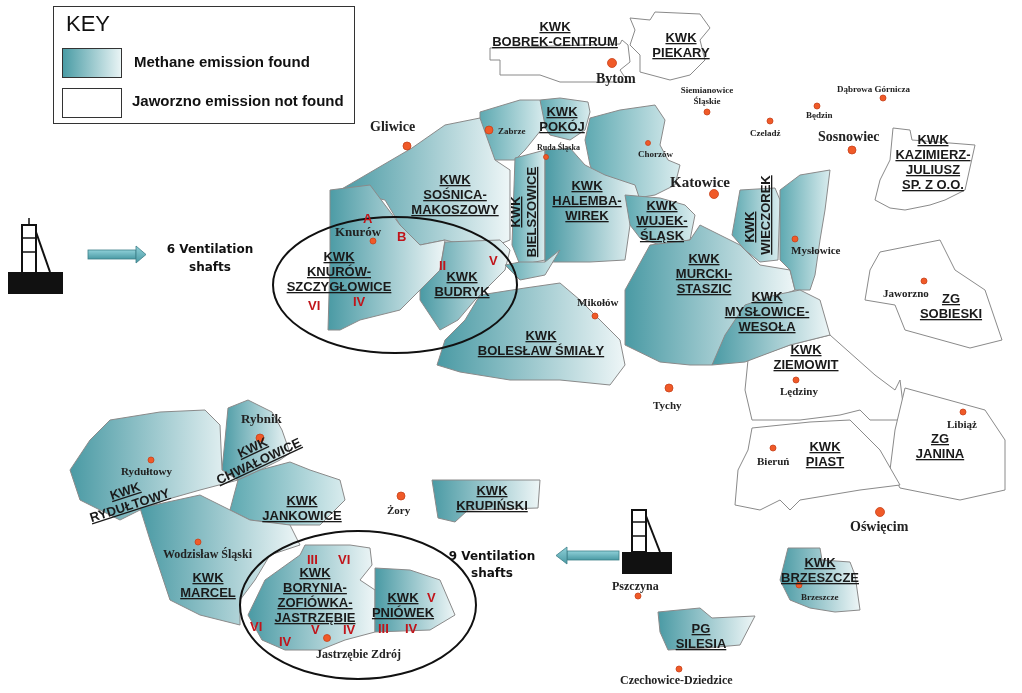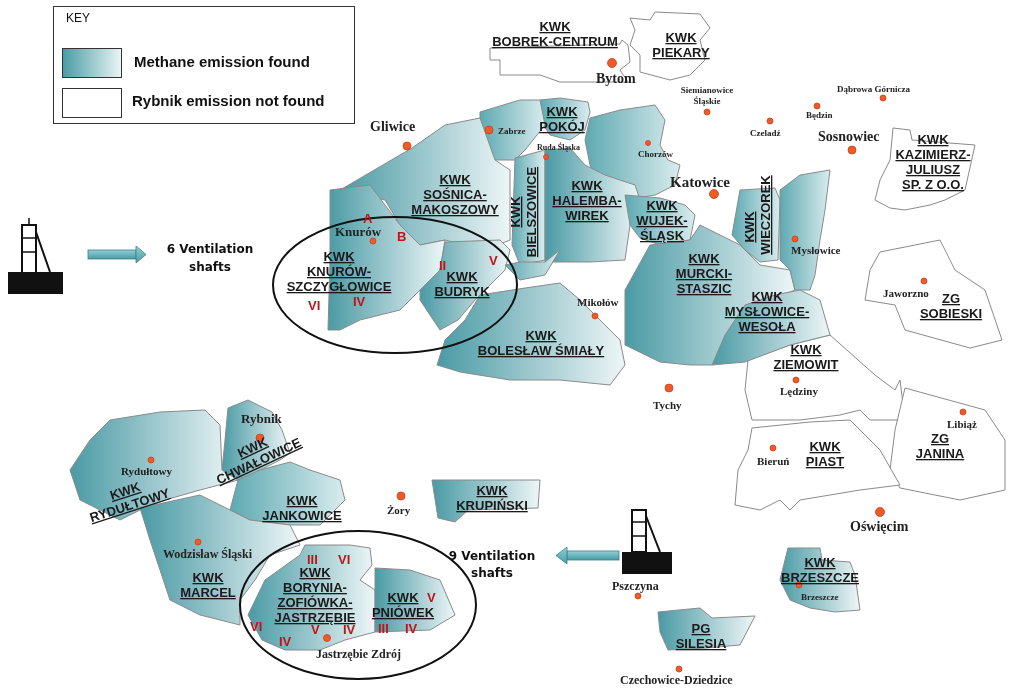--- a/index.html
+++ b/index.html
@@ -9,37 +9,37 @@
   .city-label { font-family: "Liberation Serif", serif; font-weight: bold; font-size: 11px; fill: #222; }
   .city-label.big { font-size: 14px; }
   .city-label.small { font-size: 9px; }
   .shaft-label { font-family: "Liberation Sans", sans-serif; font-weight: bold; font-size: 13px; fill: #c0141a; }
   .vent-label { font-family: "DejaVu Sans", sans-serif; font-weight: bold; font-size: 12px; fill: #111; }
   .region-found { stroke: #8a8a8a; stroke-width: 1; }
   .region-notfound { fill: #ffffff; stroke: #8a8a8a; stroke-width: 1; }
   .city-dot { fill: #f05a28; stroke: #c8411a; stroke-width: 0.8; }
 
   .key { position: absolute; left: 53px; top: 6px; width: 300px; height: 116px; border: 1px solid #333; background: #fff; }
-  .key-title { position: absolute; left: 12px; top: 4px; font-size: 12px; color: #111; }
+  .key-title { position: absolute; left: 12px; top: 4px; font-size: 22px; color: #111; }
   .key-swatch { position: absolute; left: 8px; width: 58px; height: 28px; border: 1px solid #333; }
   .key-swatch.found { top: 41px; background: linear-gradient(to right, #4a9ca5, #e9f4f5); }
   .key-swatch.notfound { top: 81px; background: #fff; }
   .key-text { position: absolute; left: 78px; font-size: 15px; color: #111; font-weight: bold; }
   .key-text.t1 { top: 46px; left: 80px; }
   .key-text.t2 { top: 85px; left: 78px; }
 </style>
 </head>
 <body>
 
 <div class="key">
   <div class="key-title">KEY</div>
   <div class="key-swatch found"></div>
   <div class="key-text t1">Methane emission found</div>
   <div class="key-swatch notfound"></div>
-  <div class="key-text t2">Rybnik emission not found</div>
+  <div class="key-text t2">Jaworzno emission not found</div>
 </div>
 
 <svg id="map" width="1022" height="693" viewBox="0 0 1022 693">
   <defs>
     <linearGradient id="g1" x1="0" y1="0" x2="1" y2="0">
       <stop offset="0" stop-color="#4a9aa4"></stop>
       <stop offset="1" stop-color="#eef6f7"></stop>
     </linearGradient>
     <linearGradient id="g2" x1="0" y1="0" x2="1" y2="0">
       <stop offset="0" stop-color="#5ea9b1"></stop>

